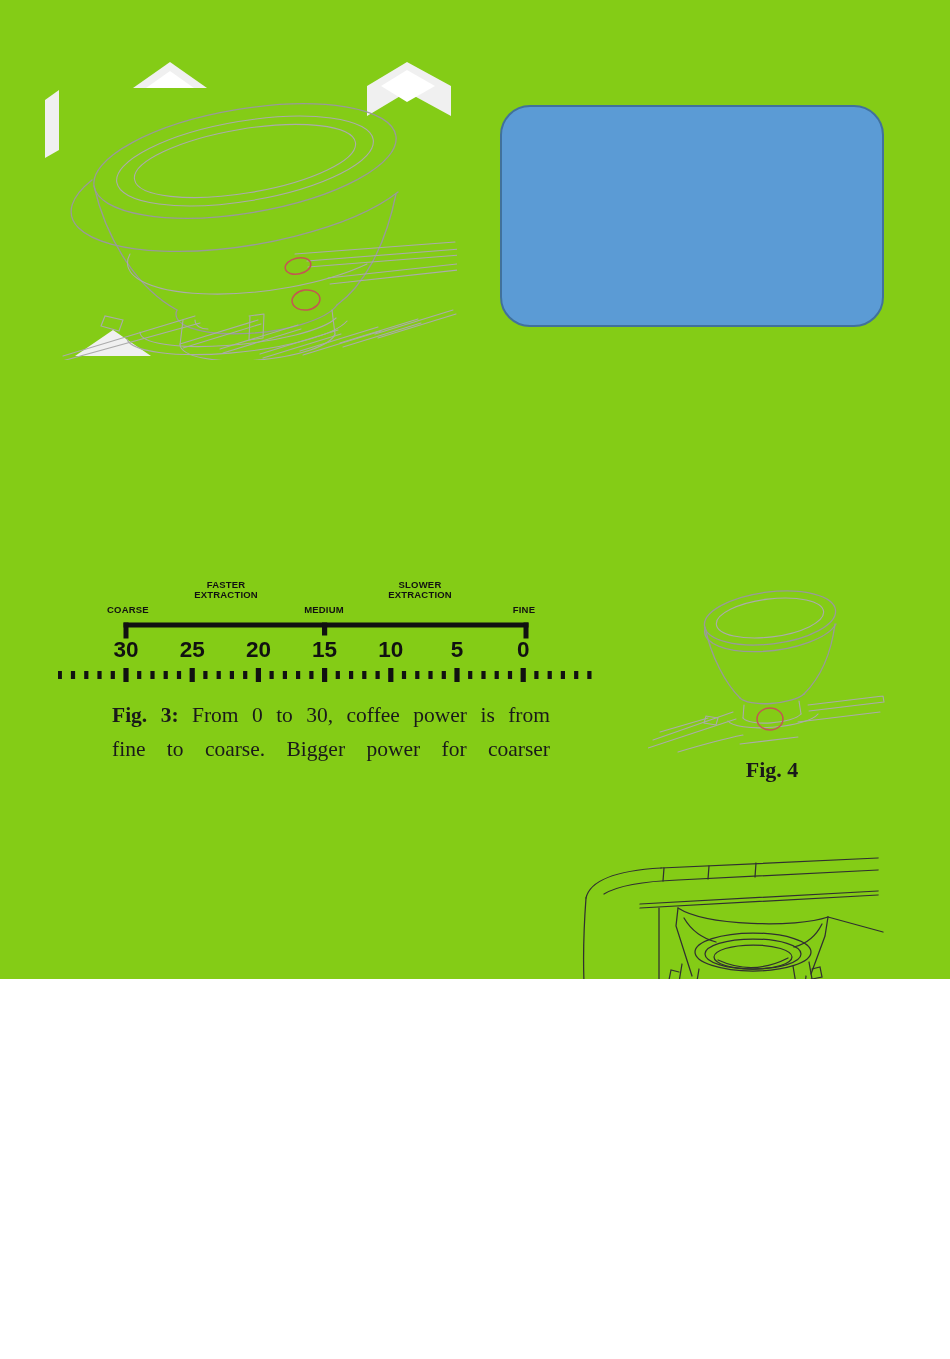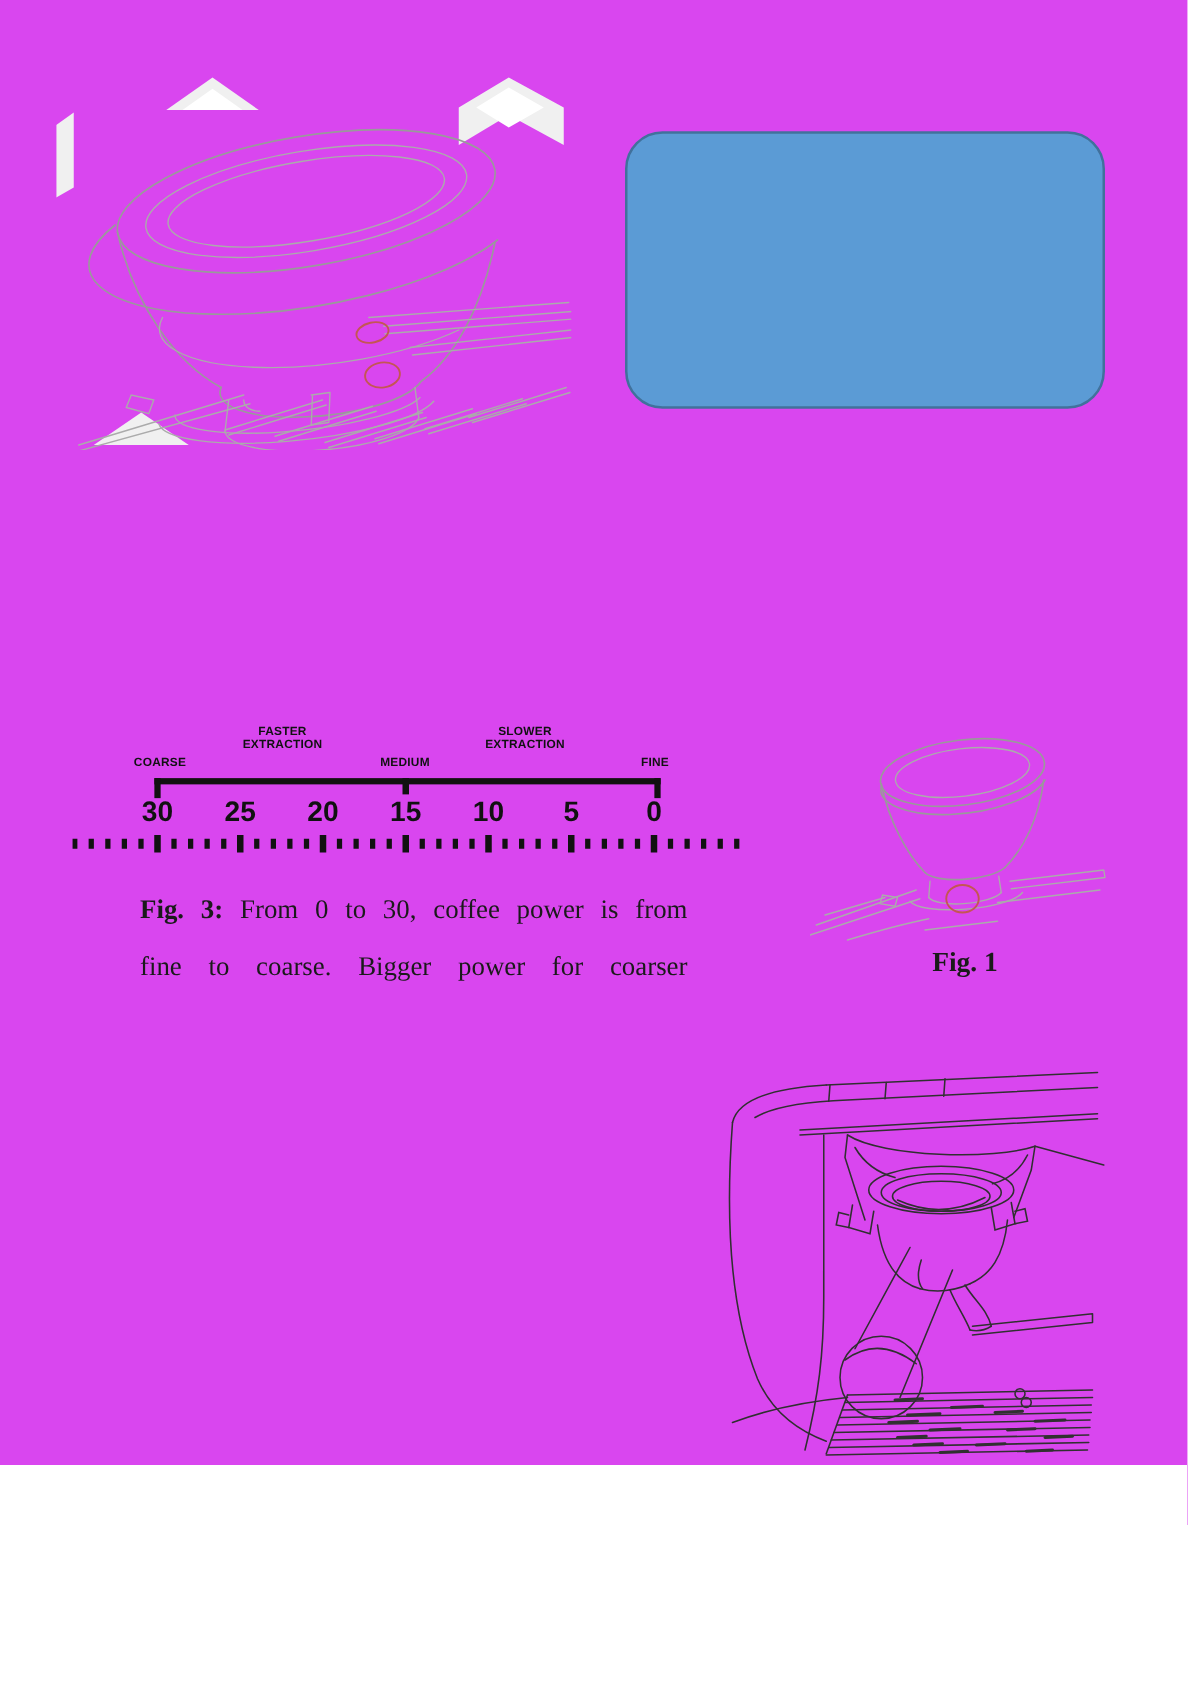--- a/index.html
+++ b/index.html
@@ -1,17 +1,17 @@
 <!DOCTYPE html>
 <html><head>
 <meta charset="utf-8">
 <style>
   html,body { margin:0; padding:0; background:#fff; }
   #page {
-    position:relative; width:950px; height:1172px; background:#d946ef;
+    position:relative; width:950px; height:979px; background:#84cc16;
     font-family:"Liberation Sans", sans-serif; overflow:hidden;
   }
   .abs { position:absolute; }
   svg { display:block; }
 
   
   .lt  { stroke:#ababab; stroke-width:1.1; fill:none; stroke-linecap:round; }
   .lt2 { stroke:#9a9a9a; stroke-width:1.3; fill:none; stroke-linecap:round; }
   .dk  { stroke:#303030; stroke-width:1.25; fill:none; stroke-linecap:round; }
   .dk2 { stroke:#303030; stroke-width:2.4; fill:none; stroke-linecap:round; }
@@ -29,21 +29,21 @@
   
   .scale-small { font-family:"Liberation Sans", sans-serif; font-size:9.5px; font-weight:bold; fill:#111; letter-spacing:.2px; }
   .scale-num   { font-family:"Liberation Sans", sans-serif; font-size:22.5px; font-weight:bold; fill:#111; }
 
   
   #fig3-caption {
     left:112px; top:699px; width:438px;
     font-family:"Liberation Serif", serif; font-size:21.5px; color:#1a1a1a;
     line-height:33.5px;
   }
-  #fig3-caption .just { text-align:justify; text-align-last:justify;margin-top:12px; }
+  #fig3-caption .just { text-align:justify; text-align-last:justify; }
   #fig3-caption b { font-weight:bold; }
   #fig4-caption {
     left:699px; top:757px; width:146px; text-align:center;
     font-family:"Liberation Serif", serif; font-size:22px; font-weight:bold; color:#1a1a1a;
   }
 </style>
 </head>
 <body>
 
 <div id="page">
@@ -195,21 +195,21 @@
       <path d="M 160,133 L 235,124 M 161,139 L 236,130 M 235,124 L 236,130"></path>
       <path d="M 150,150 L 232,140"></path>
       <path d="M 5,168 L 85,140 M 0,176 L 88,147"></path>
       <path d="M 12,160 L 60,146"></path>
       <path d="M 30,180 C 60,171 80,166 95,163"></path>
       <path d="M 92,172 L 150,165"></path>
     </g>
     <ellipse class="red" cx="122" cy="147" rx="13" ry="11"></ellipse>
   </svg>
 
-  <div id="fig4-caption" class="abs">Fig. 1</div>
+  <div id="fig4-caption" class="abs">Fig. 4</div>
 
   <svg class="abs" style="left:566px; top:848px;" width="320" height="335" viewBox="0 0 320 335">
 
     <g class="dk">
       <path d="M 95,20 L 312,10"></path>
       <path d="M 20,50 Q 26,24 95,20"></path>
       <path d="M 38,46 Q 58,34 112,32 L 312,22"></path>
       <path d="M 74,56 L 312,43 M 74,60 L 312,47"></path>
       <path d="M 98,20 L 97,33 M 143,18 L 142,31 M 190,15 L 189,29"></path>
       <path d="M 262,69 L 317,84"></path>

